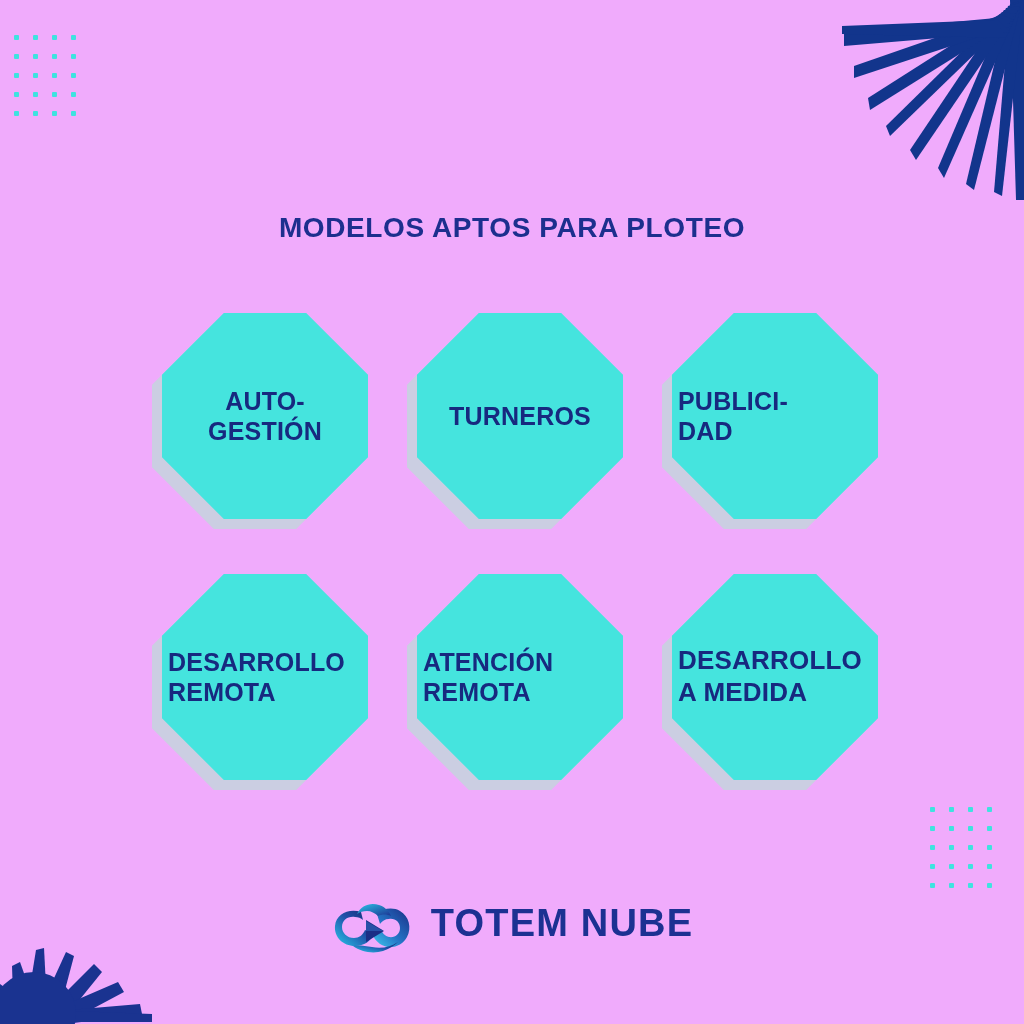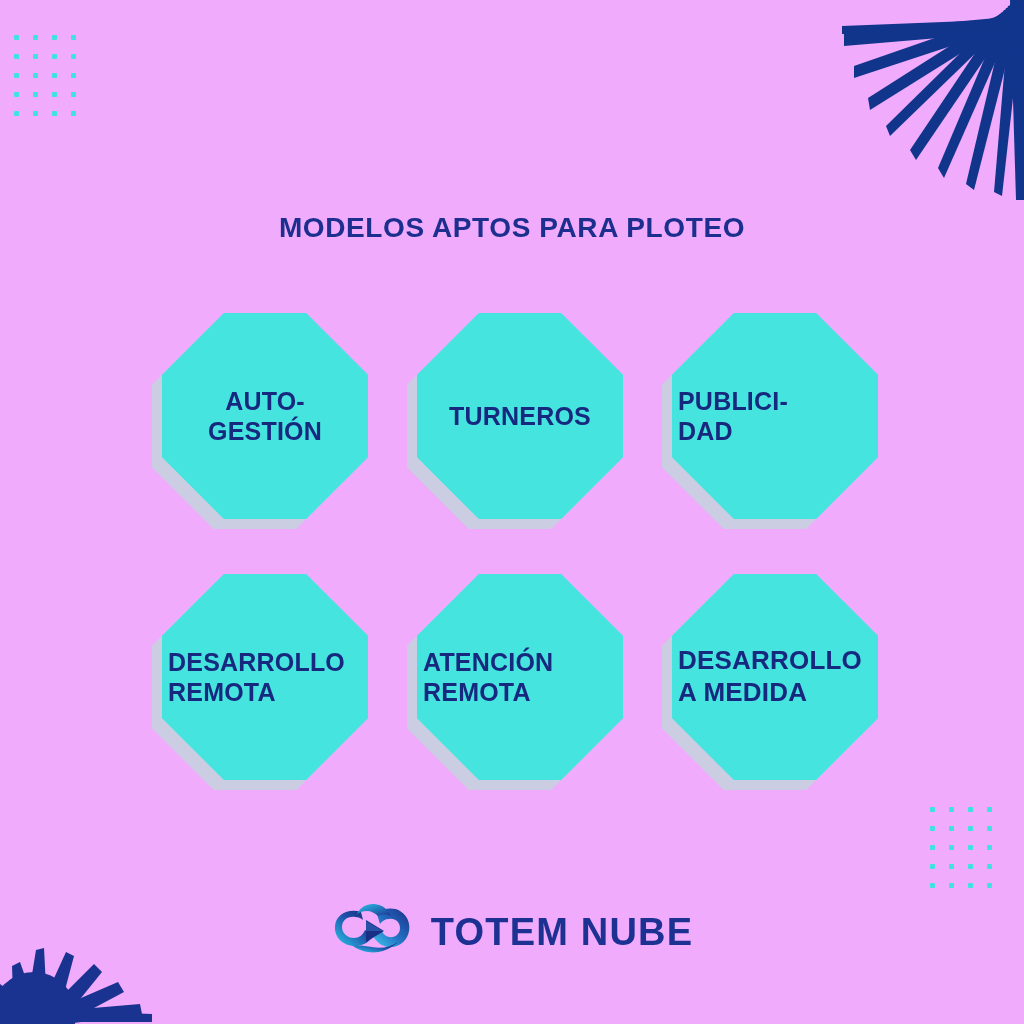--- a/index.html
+++ b/index.html
@@ -80,21 +80,20 @@
   }
   .octagon-label.center { text-align:center; padding:0 22px; }
   .octagon-label.left   { text-align:left;  padding-left:6px; }
   .octagon-label.small  { font-size:26px; }
 
   
   #footer-logo {
     position:absolute;
     bottom:62px; left:0; width:100%;
     display:flex;
-    align-items:center;
     justify-content:center;
     gap:14px;
   }
   #logo-mark { width:86px; height:60px; flex:0 0 auto; }
   #logo-wordmark {
     font-size:38px;
     font-weight:bold;
     letter-spacing:1.2px;
     color:#1C3192;
   }

